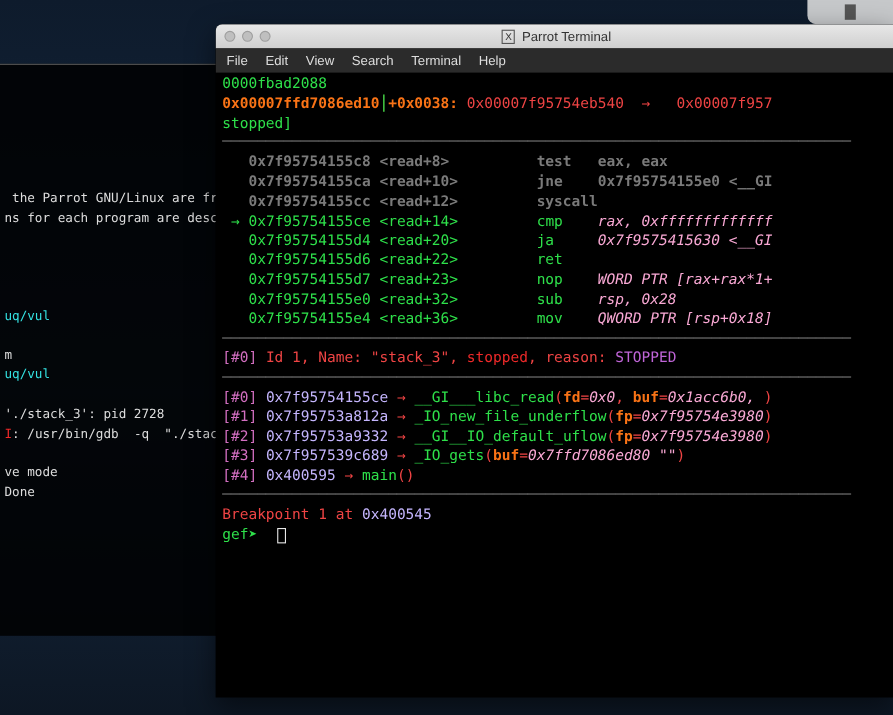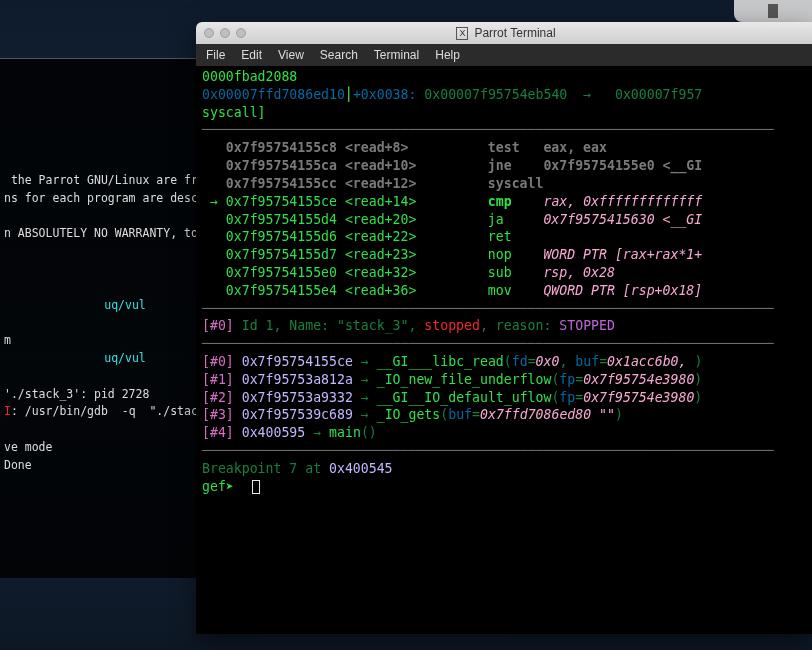--- a/index.html
+++ b/index.html
@@ -25,21 +25,21 @@
     height: 520px;
     background: rgba(0,0,0,0.85);
     color: #ddd;
     font-size: 11.5px;
     line-height: 1.55;
     padding: 6px 4px;
     overflow: hidden;
     border-top: 1px solid #555;
   }
   .bg-term .line { white-space: pre; }
-  .bg-term .cyan { color:#34e2e2;text-align:center; }
+  .bg-term .cyan { color:#34e2e2; }
   .bg-term .red { color:#ef2929; }
 
   
   .fg-window {
     position:absolute;
     left:196px; top:22px;
     width:616px; height:612px;
     background:#000;
     border-radius:6px 0 0 0;
     box-shadow:0 8px 24px rgba(0,0,0,.5);
@@ -70,27 +70,27 @@
     line-height:1.35;
     white-space:pre;
     color:#ccc;
   }
   .hr { color:#6c6c6c; }
   .grey { color:#7a7a7a;font-weight:bold; }
   .green { color:#2ee04a; }
   .brgreen { color:#55ff55; }
   .yellow { color:#f9a8d4;font-style:italic; }
   .cyan { color:#15c8c8; }
-  .bcyan { color:#0369a1; font-weight:normal;}
+  .bcyan { color:#f97316; font-weight:bold;}
   .blue { color:#c4b5fd; }
   .red { color:#ef2929; }
   .mag { color:#c065d8; }
   .pink { color:#d36fc1; }
-  .white { color:#15803d;text-align:right; }
-  .bold { font-weight:bold; }
+  .white { color:#ef4444;text-align:right; }
+  .bold { font-weight:normal; }
   .arrow { color:#2ee04a; }
   .cursor {
     display:inline-block; width:8px; height:14px;
     border:1px solid #e8e8e8; vertical-align:text-bottom;
     margin-left:2px;
   }
   
   .dock {
     position:absolute; top:0; right:0;
     width:78px; height:22px;
@@ -114,21 +114,20 @@
   <div>
     <div class="line">&nbsp;</div>
     <div class="line">&nbsp;</div>
     <div class="line">&nbsp;</div>
     <div class="line">&nbsp;</div>
     <div class="line">&nbsp;</div>
     <div class="line">&nbsp;</div>
     <div class="line"> the Parrot GNU/Linux are fre</div>
     <div class="line">ns for each program are descr</div>
     <div class="line">&nbsp;</div>
-    <div class="line">n ABSOLUTELY NO WARRANTY, to </div>
     <div class="line">&nbsp;</div>
     <div class="line">&nbsp;</div>
     <div class="line">&nbsp;</div>
     <div class="line cyan">uq/vul</div>
     <div class="line">&nbsp;</div>
     <div class="line">m</div>
     <div class="line cyan">uq/vul</div>
     <div class="line">&nbsp;</div>
     <div class="line">'./stack_3': pid 2728</div>
     <div class="line"><span class="red">I</span><span>: /usr/bin/gdb  -q  "./stack_</span></div>
@@ -155,36 +154,36 @@
     <span>File</span>
     <span>Edit</span>
     <span>View</span>
     <span>Search</span>
     <span>Terminal</span>
     <span>Help</span>
   </div>
 
   <div class="term-body" id="termbody"><span class="green">0000fbad2088</span>
 <span class="bcyan">0x00007ffd7086ed10</span><span class="brgreen">│</span><span class="bcyan">+0x0038:</span> <span class="white">0x00007f95754eb540</span>  <span class="white">→</span>   <span class="white">0x00007f957</span>
-<span class="green">syscall]</span>
+<span class="green">stopped]</span>
 <span class="hr">────────────────────────────────────────────────────────────────────────</span>
    <span class="grey">0x7f95754155c8 &lt;read+8&gt;       </span>   <span class="grey">test   </span><span class="grey">eax, eax</span>
    <span class="grey">0x7f95754155ca &lt;read+10&gt;      </span>   <span class="grey">jne    </span><span class="grey">0x7f95754155e0 &lt;__GI</span>
    <span class="grey">0x7f95754155cc &lt;read+12&gt;      </span>   <span class="grey">syscall</span><span class="grey"></span>
 <span class="arrow"> →</span> <span class="green">0x7f95754155ce &lt;read+14&gt;      </span>   <span class="green bold">cmp    </span><span class="yellow">rax, 0xfffffffffffff</span>
    <span class="green">0x7f95754155d4 &lt;read+20&gt;      </span>   <span class="green">ja     </span><span class="yellow">0x7f9575415630 &lt;__GI</span>
    <span class="green">0x7f95754155d6 &lt;read+22&gt;      </span>   <span class="green">ret    </span><span class="yellow"></span>
    <span class="green">0x7f95754155d7 &lt;read+23&gt;      </span>   <span class="green">nop    </span><span class="yellow">WORD PTR [rax+rax*1+</span>
    <span class="green">0x7f95754155e0 &lt;read+32&gt;      </span>   <span class="green">sub    </span><span class="yellow">rsp, 0x28</span>
    <span class="green">0x7f95754155e4 &lt;read+36&gt;      </span>   <span class="green">mov    </span><span class="yellow">QWORD PTR [rsp+0x18]</span>
 <span class="hr">────────────────────────────────────────────────────────────────────────</span>
 <span class="pink">[#0]</span> <span class="white">Id 1, Name: "stack_3",</span> <span class="red">stopped</span><span class="white">, reason:</span> <span class="mag">STOPPED</span>
 <span class="hr">────────────────────────────────────────────────────────────────────────</span>
 <span class="pink">[#0]</span> <span class="blue">0x7f95754155ce</span> <span class="white">→</span> <span class="green">__GI___libc_read</span><span class="white">(</span><span class="bcyan">fd</span><span class="white">=</span><span class="yellow">0x0</span><span class="white">, </span><span class="bcyan">buf</span><span class="white">=</span><span class="yellow">0x1acc6b0, </span><span class="white">)</span>
 <span class="pink">[#1]</span> <span class="blue">0x7f95753a812a</span> <span class="white">→</span> <span class="green">_IO_new_file_underflow</span><span class="white">(</span><span class="bcyan">fp</span><span class="white">=</span><span class="yellow">0x7f95754e3980</span><span class="white">)</span>
 <span class="pink">[#2]</span> <span class="blue">0x7f95753a9332</span> <span class="white">→</span> <span class="green">__GI__IO_default_uflow</span><span class="white">(</span><span class="bcyan">fp</span><span class="white">=</span><span class="yellow">0x7f95754e3980</span><span class="white">)</span>
 <span class="pink">[#3]</span> <span class="blue">0x7f957539c689</span> <span class="white">→</span> <span class="green">_IO_gets</span><span class="white">(</span><span class="bcyan">buf</span><span class="white">=</span><span class="yellow">0x7ffd7086ed80 ""</span><span class="white">)</span>
 <span class="pink">[#4]</span> <span class="blue">0x400595</span> <span class="white">→</span> <span class="green">main</span><span class="white">(</span><span class="white">)</span>
 <span class="hr">────────────────────────────────────────────────────────────────────────</span>
-<span class="white">Breakpoint 7 at </span><span class="blue">0x400545</span>
+<span class="white">Breakpoint 1 at </span><span class="blue">0x400545</span>
 <span class="green">gef➤  </span><span class="cursor"></span>
 </div>
 </div>
 
 </body></html>

